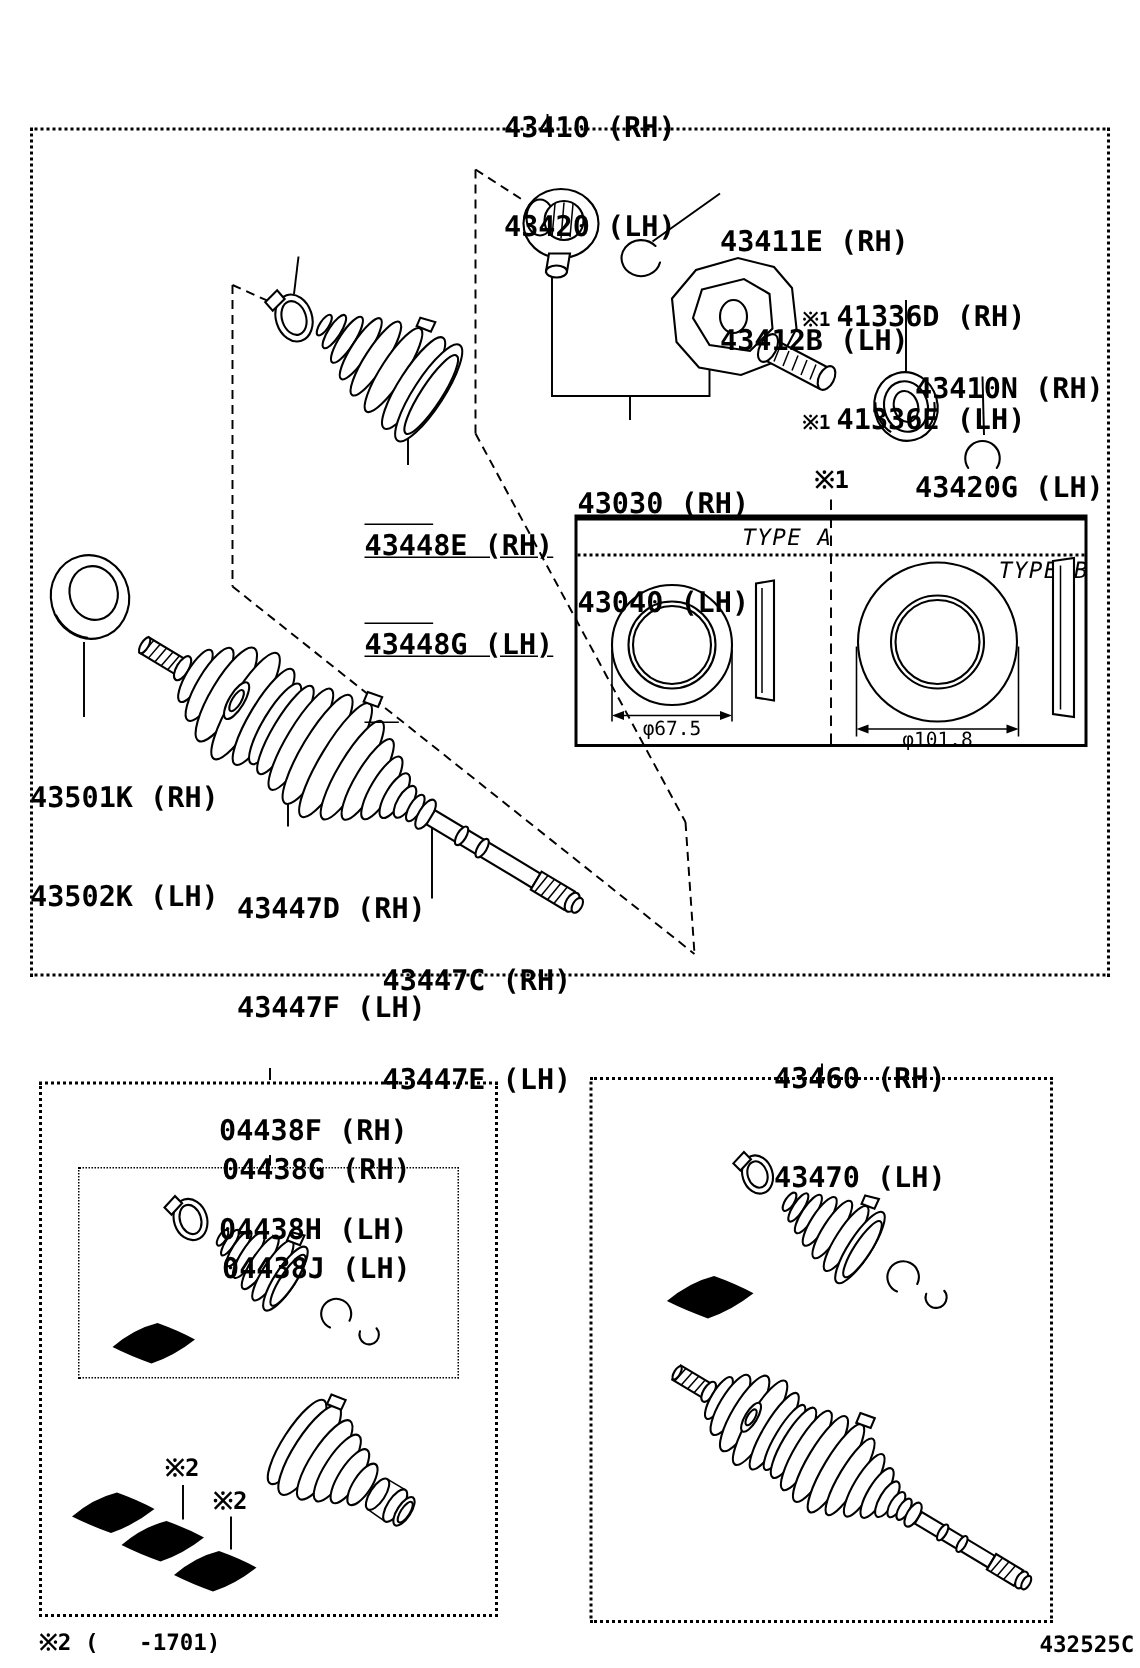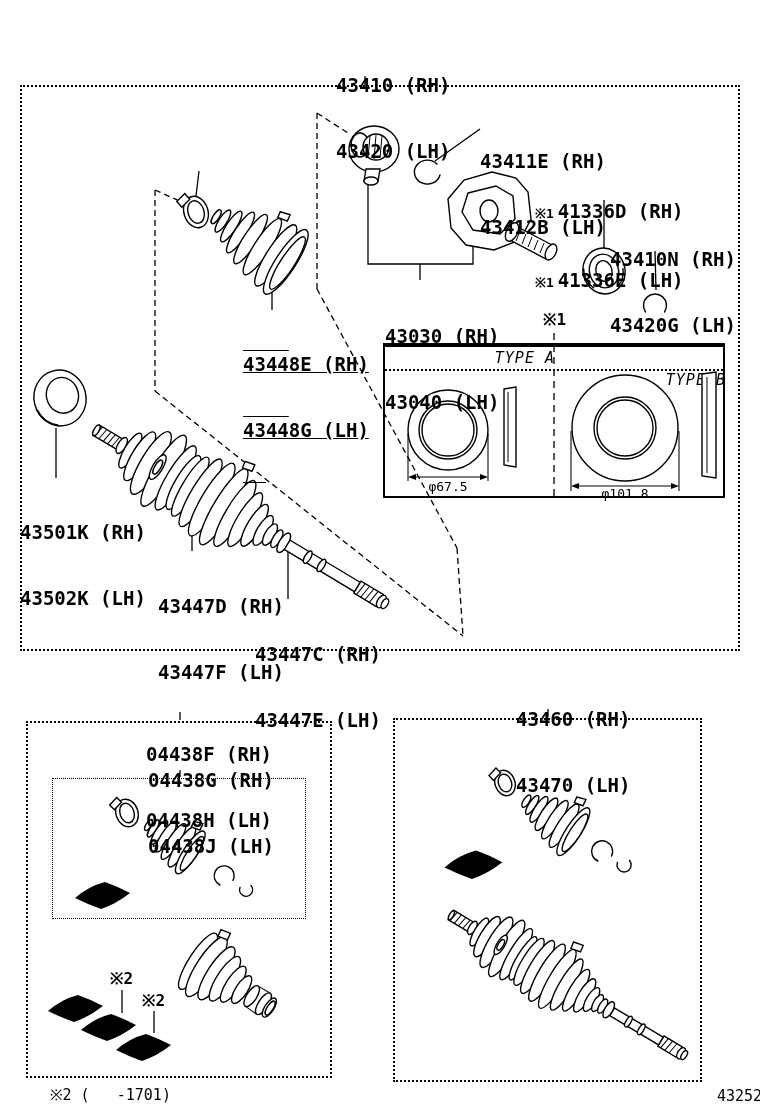--- a/index.html
+++ b/index.html
@@ -12,21 +12,21 @@
   .lbl{position:absolute;z-index:3;font-weight:700;font-size:19px;line-height:22px;
        white-space:pre;letter-spacing:0;}
   .lbl .ref{font-size:13px;font-weight:700;margin-right:4px;}
   .small-ref{position:absolute;z-index:3;font-weight:700;font-size:16px;line-height:16px;white-space:pre;}
   .type-table{position:absolute;left:383px;top:343px;width:342px;height:155px;z-index:1;
               border:2px solid #000;border-top:4px solid #000;box-sizing:border-box;}
   .type-head{position:absolute;top:2px;width:170px;text-align:right;
              font-size:15px;font-weight:400;letter-spacing:1px;z-index:3;font-style:italic;}
   .type-rule{position:absolute;left:0;right:0;top:22px;border-top:2px dotted #000;}
   .dim{position:absolute;z-index:3;font-size:13px;font-weight:400;text-align:center;white-space:pre;}
-  .footer-txt{position:absolute;z-index:3;font-size:15px;font-weight:400;white-space:pre;margin-left:24px;}
+  .footer-txt{position:absolute;z-index:3;font-size:15px;font-weight:700;white-space:pre;}
   
   .ln{stroke:#000;stroke-width:1.3;fill:none;}
   .thin{stroke:#000;stroke-width:1.05;fill:none;}
   .dsh{stroke:#000;stroke-width:1.3;fill:none;stroke-dasharray:6 4;}
   .part ellipse,.part circle,.part polygon,.part rect,.part path{stroke:#000;stroke-width:1.4;fill:#fff;}
   .part .n{fill:none;}
   .part .h{stroke-width:1;fill:none;}
   .clip{fill:none;stroke:#000;stroke-linecap:round;}
   .ah{fill:#000;stroke:none;}
 </style>

